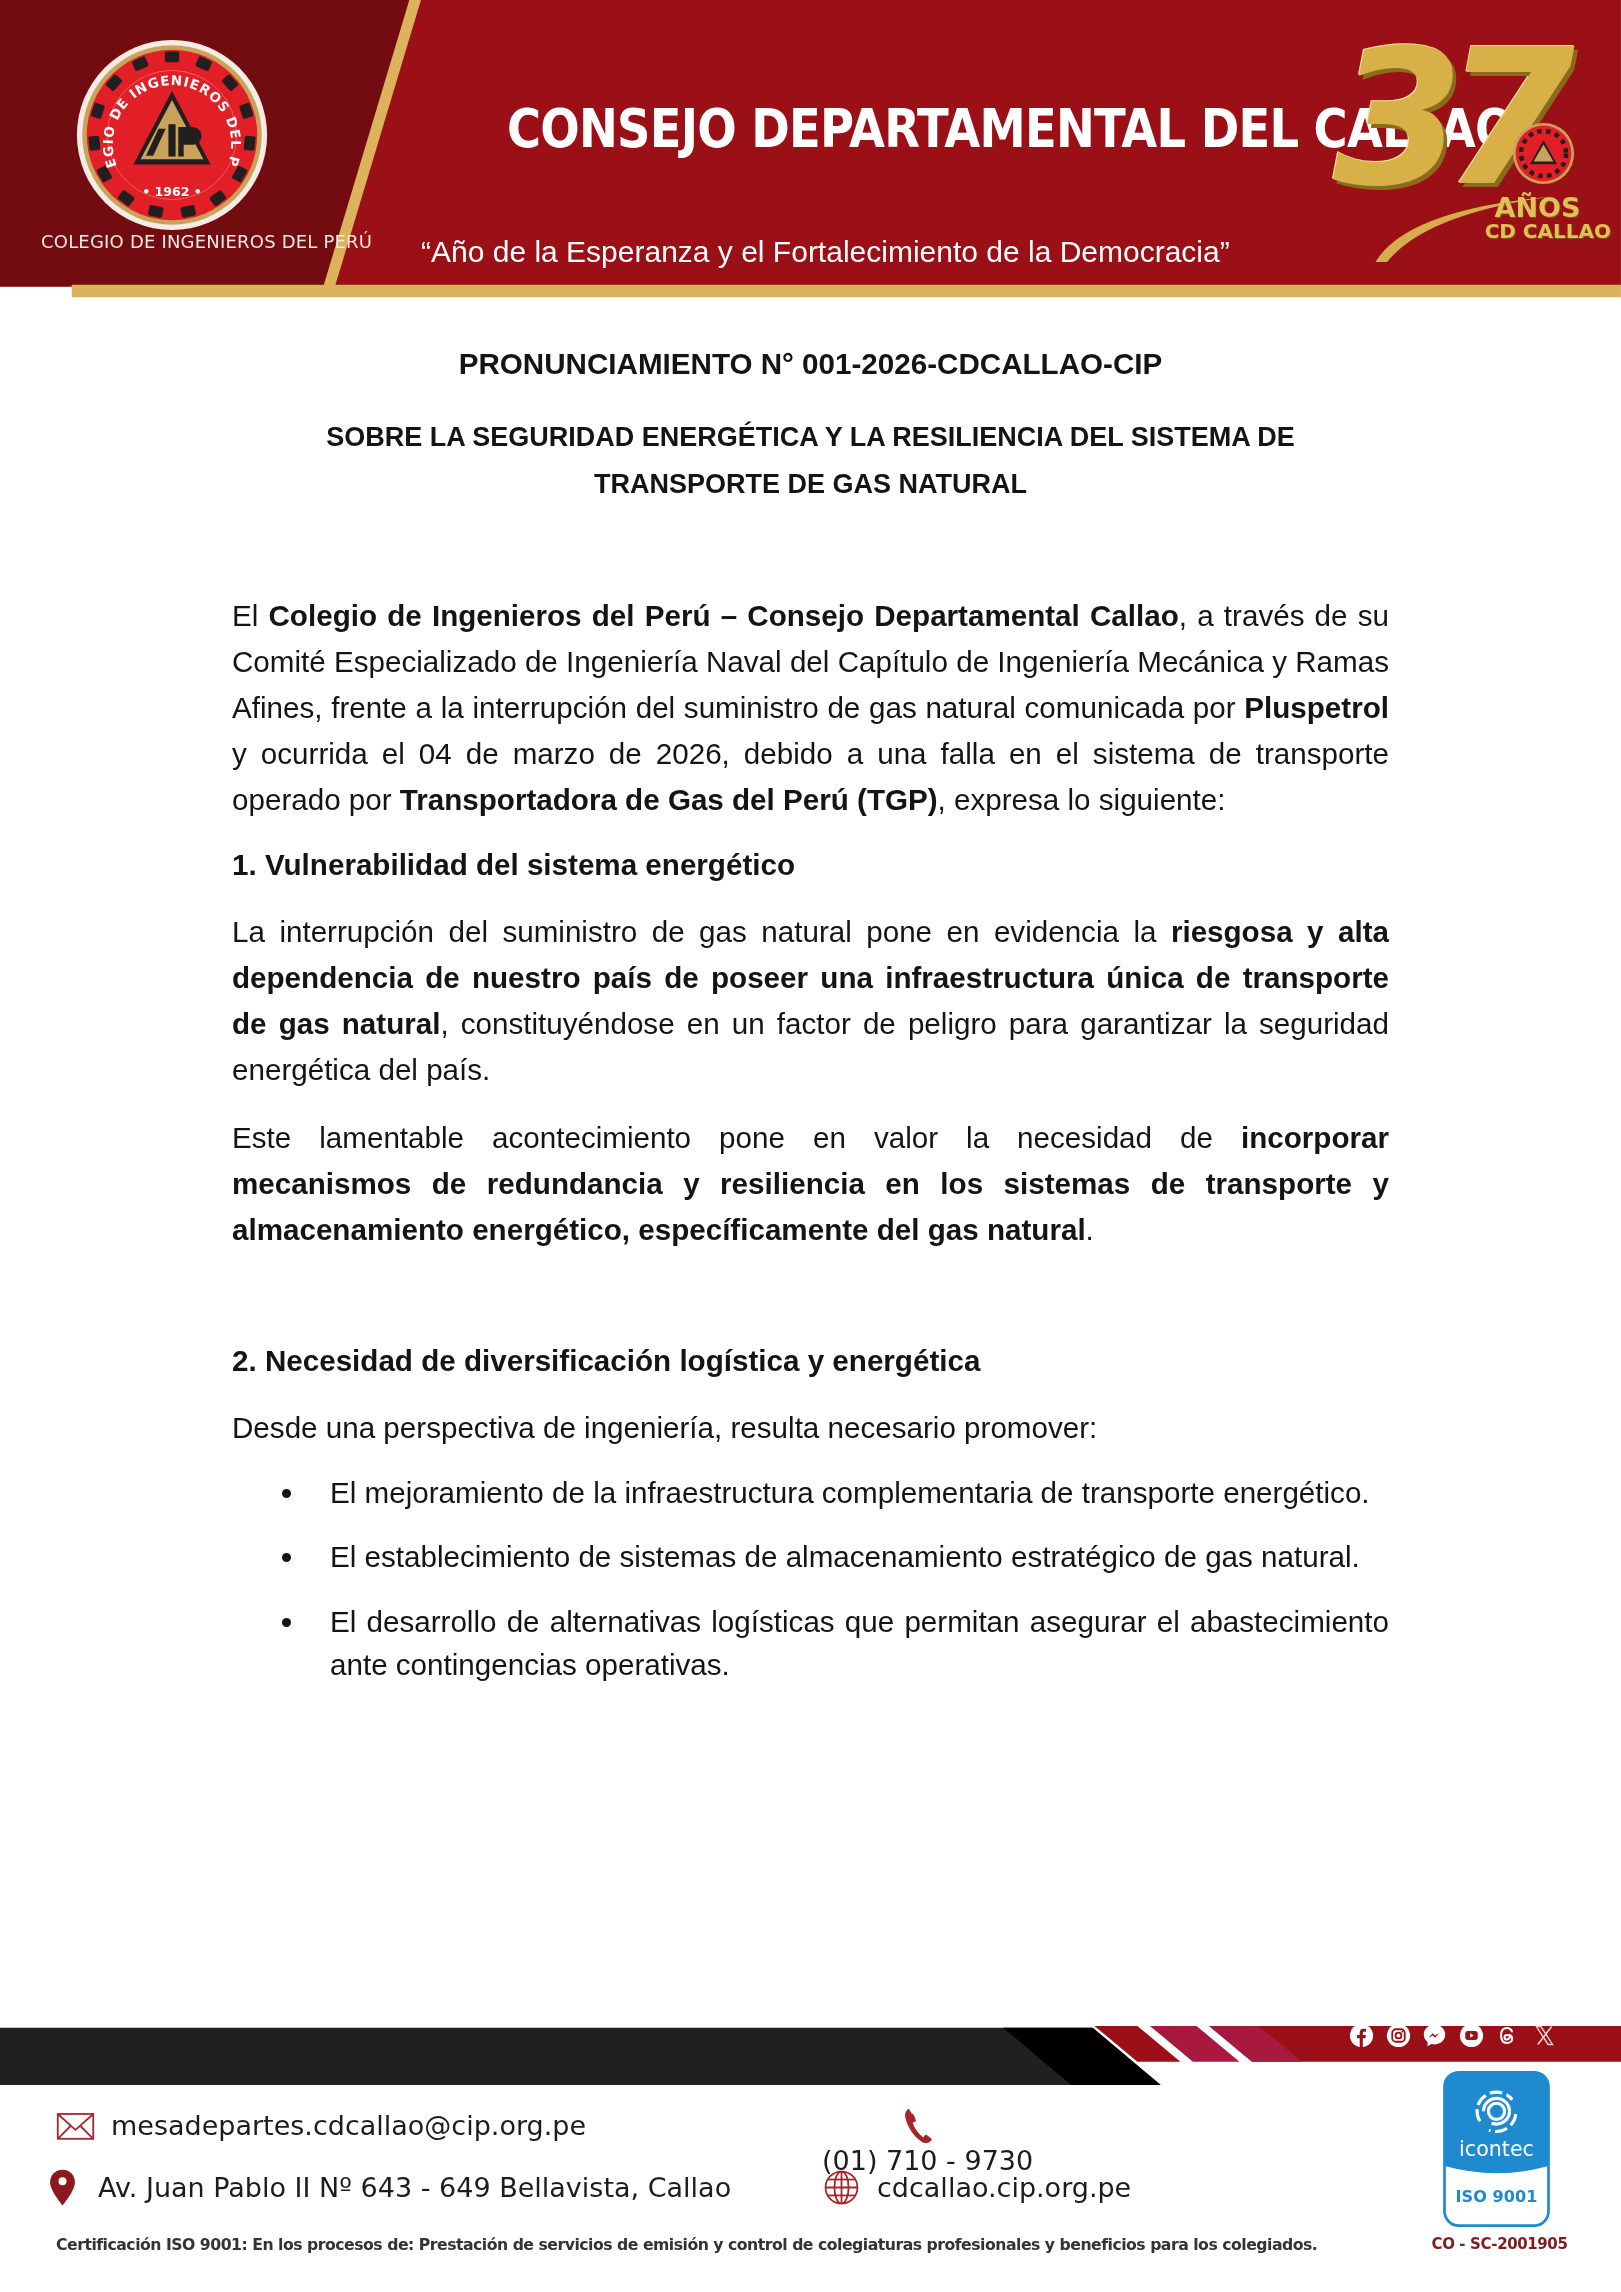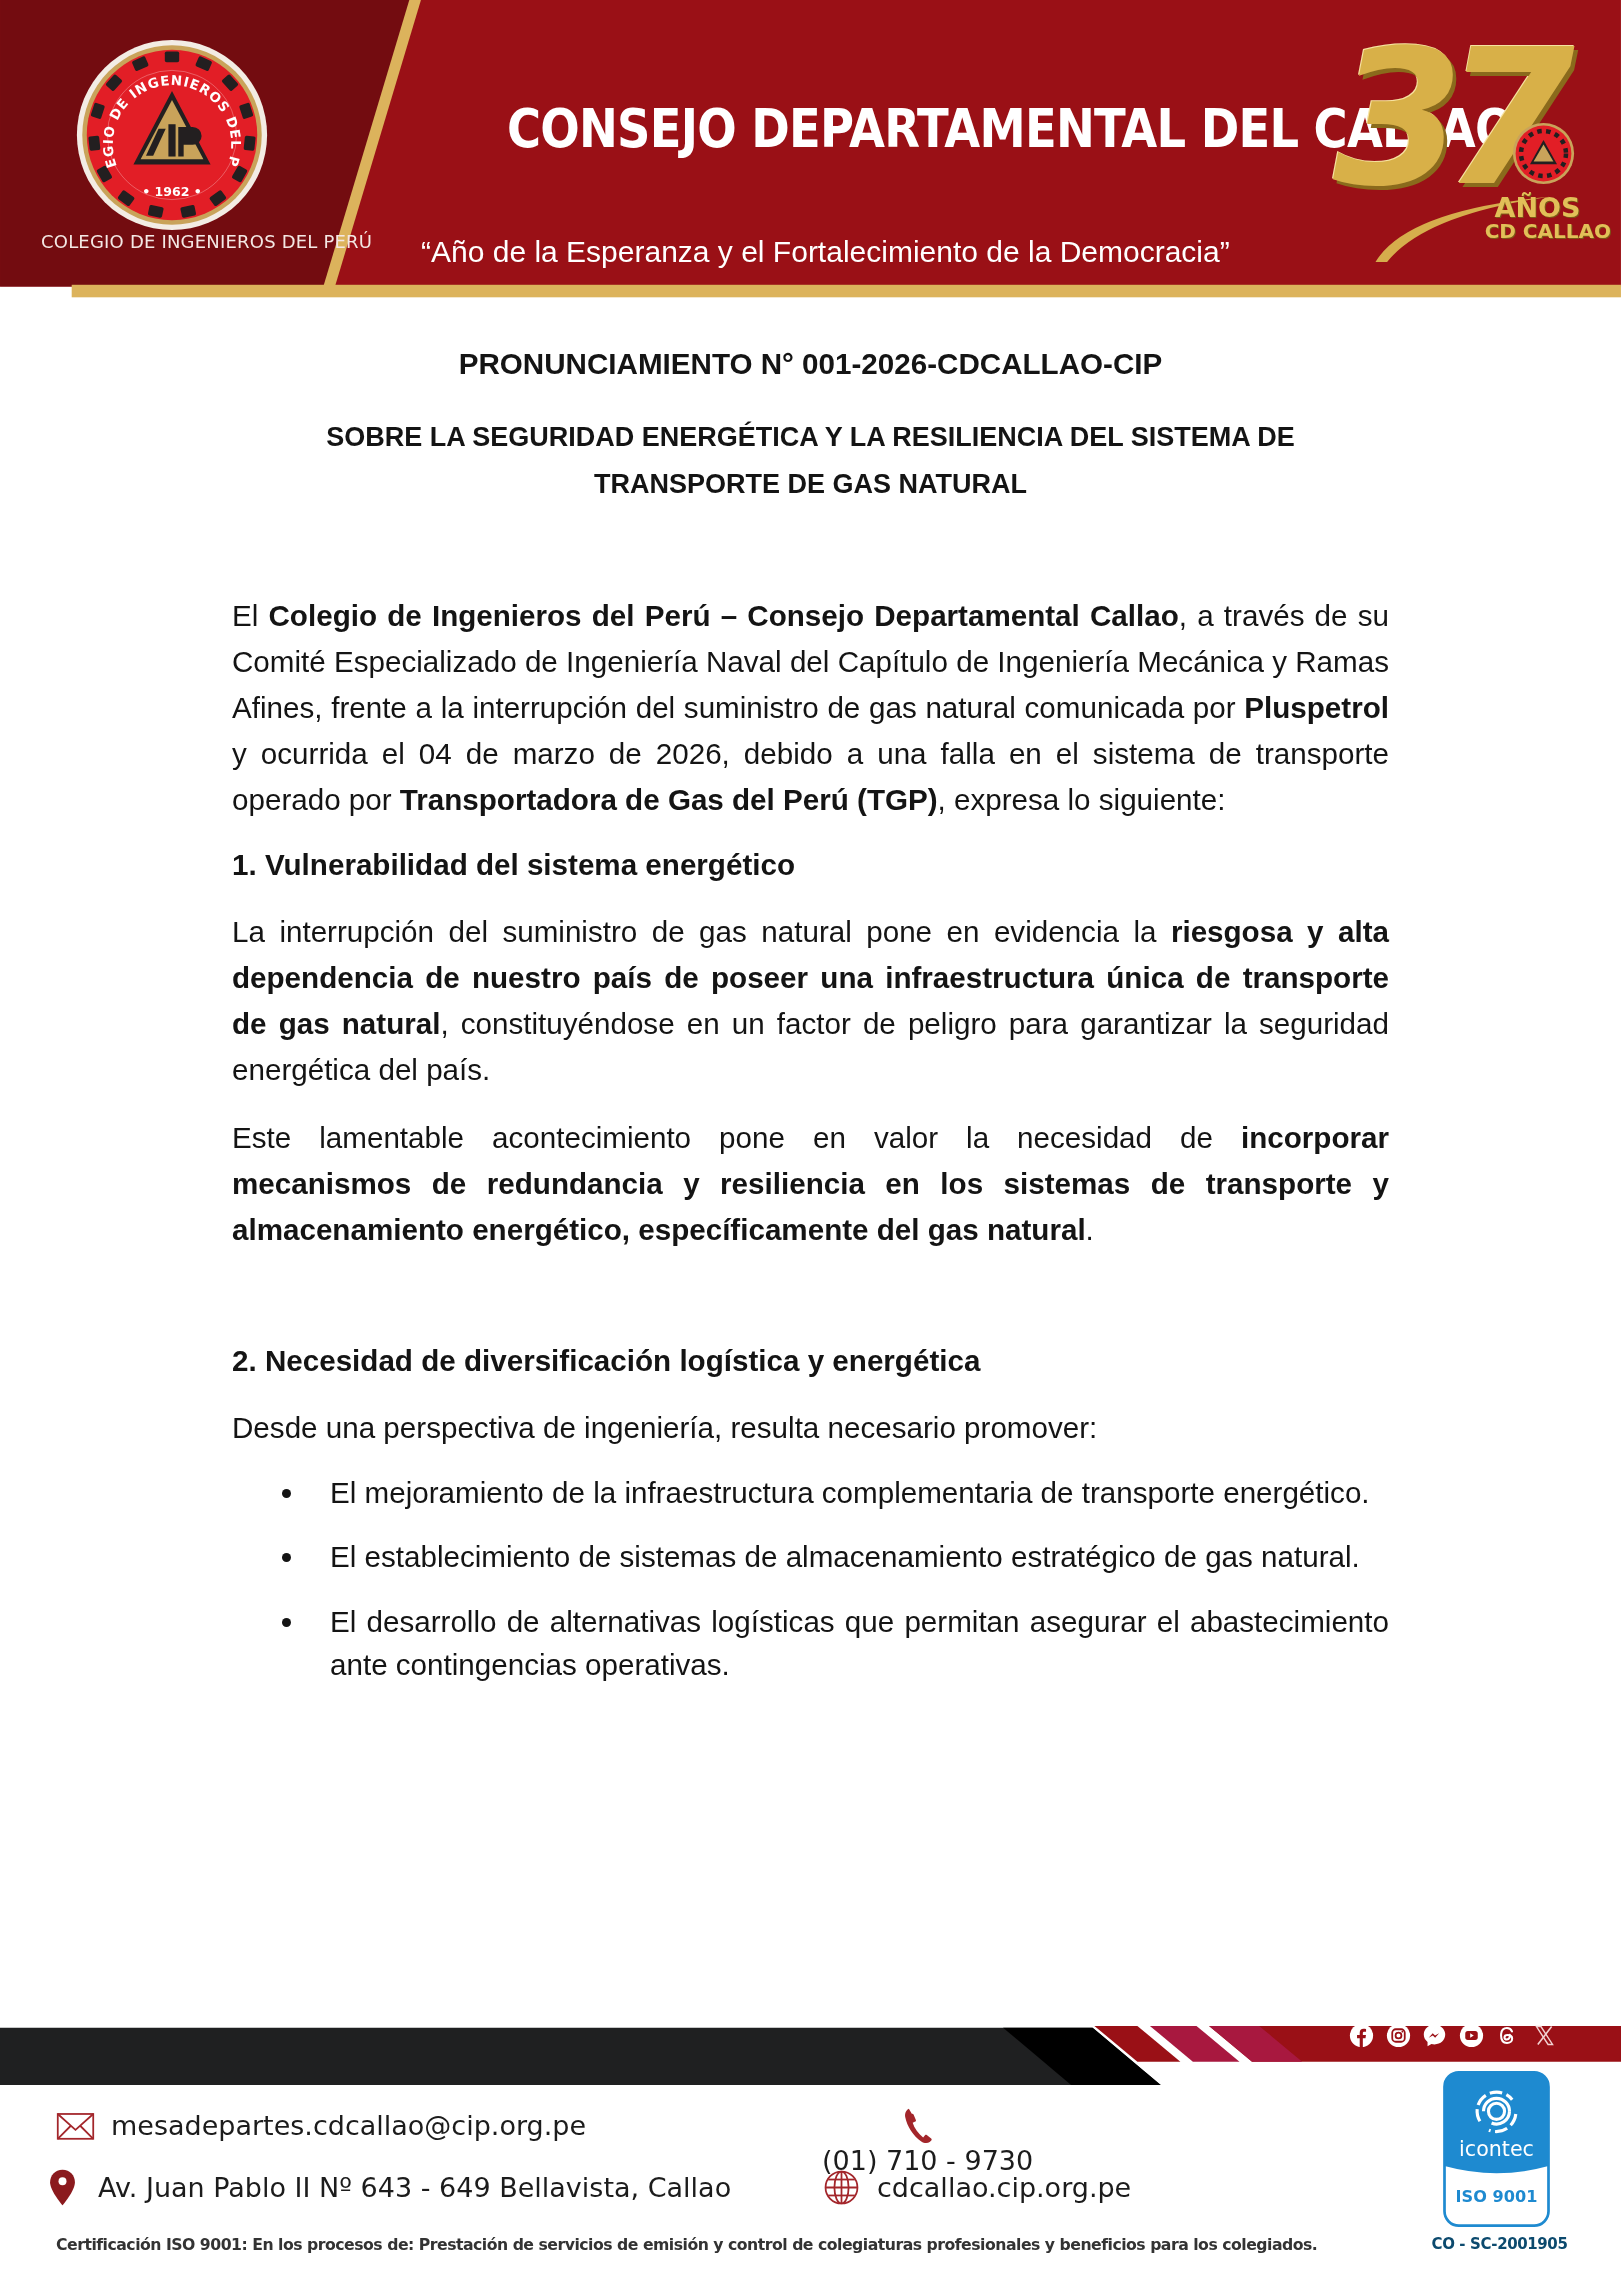--- a/index.html
+++ b/index.html
@@ -36,21 +36,21 @@
   .bullet-dot { position: absolute; left: 50px; top: 18px; width: 9px; height: 9px; border-radius: 50%; background: #141414; }
 
   
   .footer-bars { position: absolute; left: 0; top: 2015px; width: 1621px; height: 72px; }
   .social { position: absolute; left: 1349px; top: 2022px; height: 27px; display: flex; gap: 11.6px; align-items: center; }
   .social span { display: inline-block; width: 25px; height: 25px; }
   .contact-row { position: absolute; display: flex; align-items: center; font-family: "DejaVu Sans", sans-serif; font-size: 27px; color: #1c1c1c; white-space: nowrap; }
   .contact-row .ic { width: 39px; height: 39px; margin-right: 16px; display: inline-block; }
   .cert-line { position: absolute; left: 56px; top: 2235px; font-family: "DejaVu Sans", sans-serif; font-weight: bold; font-size: 15.7px; color: #333333; white-space: nowrap; letter-spacing: -0.5px; }
   .icontec { position: absolute; left: 1443px; top: 2071px; width: 107px; height: 156px; }
-  .cert-code { position: absolute; left: 1428px; top: 2235px; width: 143px; text-align: center; font-family: "DejaVu Sans", sans-serif; font-weight: bold; font-size: 15px; color: #0c4a6e; letter-spacing: -0.4px; }
+  .cert-code { position: absolute; left: 1428px; top: 2235px; width: 143px; text-align: center; font-family: "DejaVu Sans", sans-serif; font-weight: bold; font-size: 15px; color: #7f1d1d; letter-spacing: -0.4px; }
 </style>
 </head>
 <body>
 
 <header class="header">
   <svg class="bg" width="1621" height="300" viewBox="0 0 1810 335">
     <rect x="0" y="0" width="1810" height="320" fill="#9a1016"></rect>
     <polygon points="0,0 462,0 366,320 0,320" fill="#730c10"></polygon>
     <polygon points="457,0 470,0 374,320 361,320" fill="#dcb35c"></polygon>
     <rect x="80" y="318" width="1730" height="14" fill="#dcb35c"></rect>

